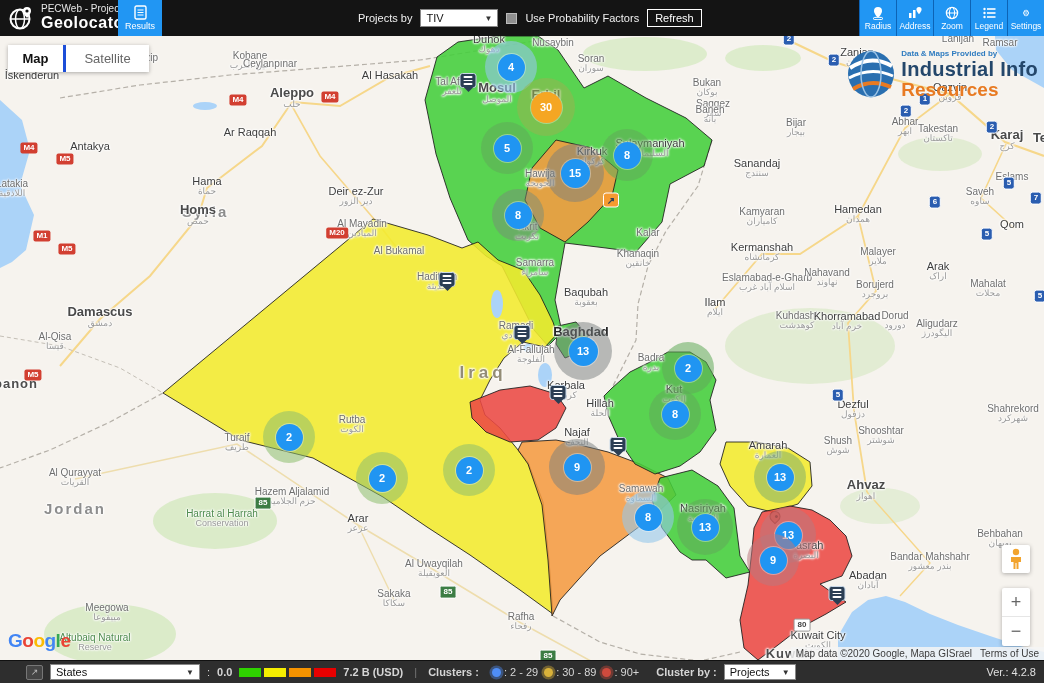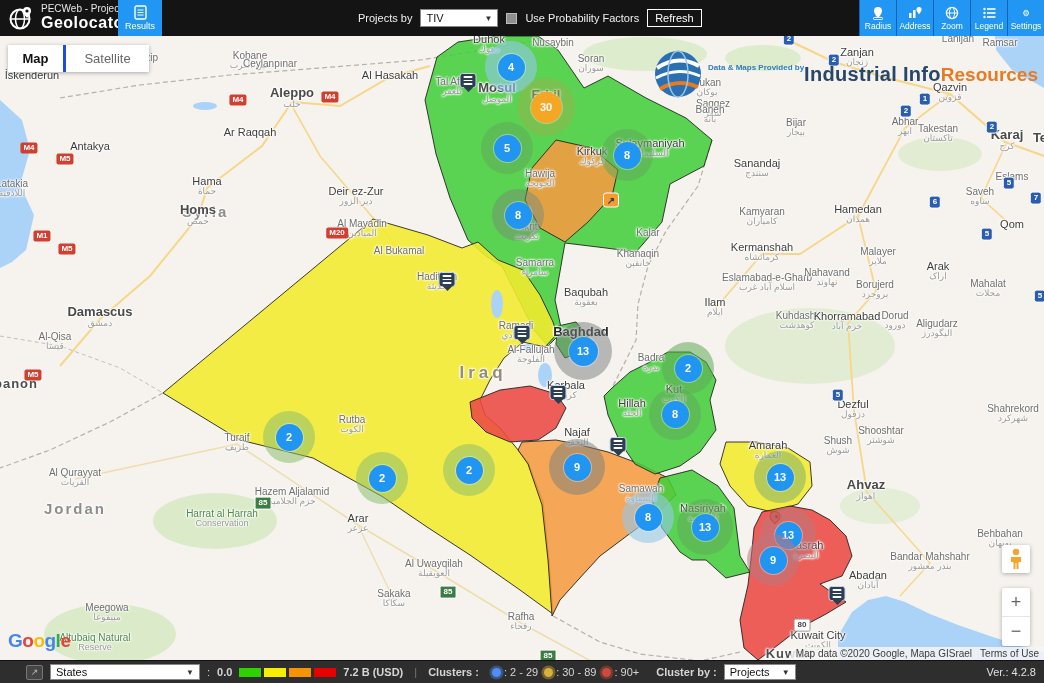--- a/index.html
+++ b/index.html
@@ -60,21 +60,21 @@
   .red-pin { position:absolute; transform:translate(-50%,-100%) rotate(-45deg); width:11px; height:11px; background:#e4453a; border-radius:50% 50% 50% 0; border:1px solid #b0281f; pointer-events:auto; }
   .red-pin::after{ content:""; position:absolute; left:3.5px; top:3.5px; width:3px; height:3px; background:#8f1d16; border-radius:50%; }
 
   
   .maptype { position:absolute; left:8px; top:9px; display:flex; z-index:10; box-shadow:0 1px 4px rgba(0,0,0,.3); }
   .maptype div { background:#fff; height:27px; display:flex; align-items:center; justify-content:center; font-size:13px; cursor:pointer; }
   .mt-map { width:55px; font-weight:bold; color:#111; }
   .mt-sat { width:86px; color:#666; border-left:3px solid #1d4ed8; }
 
   .iir { position:absolute; right:6px; top:12px; z-index:10; display:flex; align-items:center; gap:4px; }
-  .iir-text { display:flex; flex-direction:row; line-height:1; }
+  .iir-text { display:flex; flex-direction:column; line-height:1; }
   .iir-tag { font-size:8px; font-weight:bold; color:#2f7cc0; margin-bottom:1px; }
   .iir-n1 { font-size:20px; font-weight:bold; color:#24476b; letter-spacing:.3px; }
   .iir-n2 { font-size:19px; font-weight:bold; color:#e87a22; margin-top:1px; }
 
   .pegman-box { position:absolute; left:1002px; top:509px; width:28px; height:28px; background:#fff; border-radius:2px; box-shadow:0 1px 4px rgba(0,0,0,.3); display:flex; align-items:center; justify-content:center; z-index:10; cursor:pointer; }
   .zoomctrl { position:absolute; left:1002px; top:552px; width:28px; background:#fff; border-radius:2px; box-shadow:0 1px 4px rgba(0,0,0,.3); z-index:10; }
   .zoomctrl div { height:29px; display:flex; align-items:center; justify-content:center; font-size:18px; color:#666; cursor:pointer; }
   .zoomctrl .zi { border-bottom:1px solid #e6e6e6; }
 
   .google-logo { position:absolute; left:8px; bottom:8px; z-index:10; font-size:19px; font-weight:bold; letter-spacing:-.5px; }
@@ -268,21 +268,21 @@
         <div class="map-label k-city" style="left: 650px; top: 112px;">Sulaymaniyah<div class="sub">السليمانية</div></div>
         <div class="map-label k-town" style="left: 648px; top: 196px;">Kalar</div>
         <div class="map-label k-town" style="left: 527px; top: 195px;">Tikrit<div class="sub">تكريت</div></div>
         <div class="map-label k-town" style="left: 535px; top: 231px;">Samarra<div class="sub">سامراء</div></div>
         <div class="map-label k-city" style="left: 586px; top: 261px;">Baqubah<div class="sub">بعقوبة</div></div>
         <div class="map-label k-city-lg" style="left: 581px; top: 296px;">Baghdad</div>
         <div class="map-label k-town" style="left: 516px; top: 294px;">Ramadi<div class="sub">الرمادي</div></div>
         <div class="map-label k-town" style="left: 531px; top: 318px;">Al-Fallujah<div class="sub">الفلوجة</div></div>
         <div class="map-label k-town" style="left: 437px; top: 245px;">Hadithah<div class="sub">حديثة</div></div>
         <div class="map-label k-city" style="left: 566px; top: 354px;">Karbala<div class="sub">كربلاء</div></div>
-        <div class="map-label k-city" style="left: 632px; top: 372px; text-align: center;">Hillah<div class="sub">الحلة</div></div>
+        <div class="map-label k-city" style="left: 600px; top: 372px; text-align: center;">Hillah<div class="sub">الحلة</div></div>
         <div class="map-label k-city" style="left: 577px; top: 401px;">Najaf<div class="sub">النجف</div></div>
         <div class="map-label k-town" style="left: 651px; top: 326px;">Badra<div class="sub">بدرة</div></div>
         <div class="map-label k-city" style="left: 674px; top: 358px;">Kut<div class="sub">الكوت</div></div>
         <div class="map-label k-city" style="left: 768px; top: 414px;">Amarah<div class="sub">العمارة</div></div>
         <div class="map-label k-town" style="left: 641px; top: 457px;">Samawah<div class="sub">السماوة</div></div>
         <div class="map-label k-city" style="left: 703px; top: 477px;">Nasiriyah<div class="sub">الناصرية</div></div>
         <div class="map-label k-city" style="left: 806px; top: 514px;">Basrah<div class="sub">البصرة</div></div>
         <div class="map-label k-town" style="left: 352px; top: 388px;">Rutba<div class="sub">الكوت</div></div>
         <div class="map-label k-town" style="left: 1000px; top: 6px;">Ramsar</div>
         <div class="map-label k-town" style="left: 958px; top: 2px;">Lahijan</div>
@@ -395,20 +395,23 @@
     <div class="layer" id="clusters-layer">
         <div class="cluster-halo" style="left: 511px; top: 31px; height: 52px; width: 52px; background: rgba(150, 200, 235, 0.6);">
           <div class="cluster-core" style="height: 27px; width: 27px; background: rgb(32, 149, 242);">4</div>
         </div>
         <div class="cluster-halo" style="left: 546px; top: 71px; height: 58px; width: 58px; background: rgba(150, 180, 80, 0.55);">
           <div class="cluster-core" style="height: 31px; width: 31px; background: rgb(245, 166, 35);">30</div>
         </div>
         <div class="cluster-halo" style="left: 507px; top: 112px; height: 52px; width: 52px; background: rgba(96, 170, 90, 0.55);">
           <div class="cluster-core" style="height: 27px; width: 27px; background: rgb(32, 149, 242);">5</div>
         </div>
+        <div class="cluster-halo" style="left: 575px; top: 137px; height: 58px; width: 58px; background: rgba(120, 125, 125, 0.5);">
+          <div class="cluster-core" style="height: 29px; width: 29px; background: rgb(32, 149, 242);">15</div>
+        </div>
         <div class="cluster-halo" style="left: 627px; top: 119px; height: 52px; width: 52px; background: rgba(96, 170, 90, 0.55);">
           <div class="cluster-core" style="height: 27px; width: 27px; background: rgb(32, 149, 242);">8</div>
         </div>
         <div class="cluster-halo" style="left: 518px; top: 179px; height: 52px; width: 52px; background: rgba(120, 140, 120, 0.5);">
           <div class="cluster-core" style="height: 27px; width: 27px; background: rgb(32, 149, 242);">8</div>
         </div>
         <div class="cluster-halo" style="left: 583px; top: 315px; height: 58px; width: 58px; background: rgba(120, 125, 125, 0.5);">
           <div class="cluster-core" style="height: 29px; width: 29px; background: rgb(32, 149, 242);">13</div>
         </div>
         <div class="cluster-halo" style="left: 688px; top: 332px; height: 52px; width: 52px; background: rgba(96, 170, 90, 0.55);">

